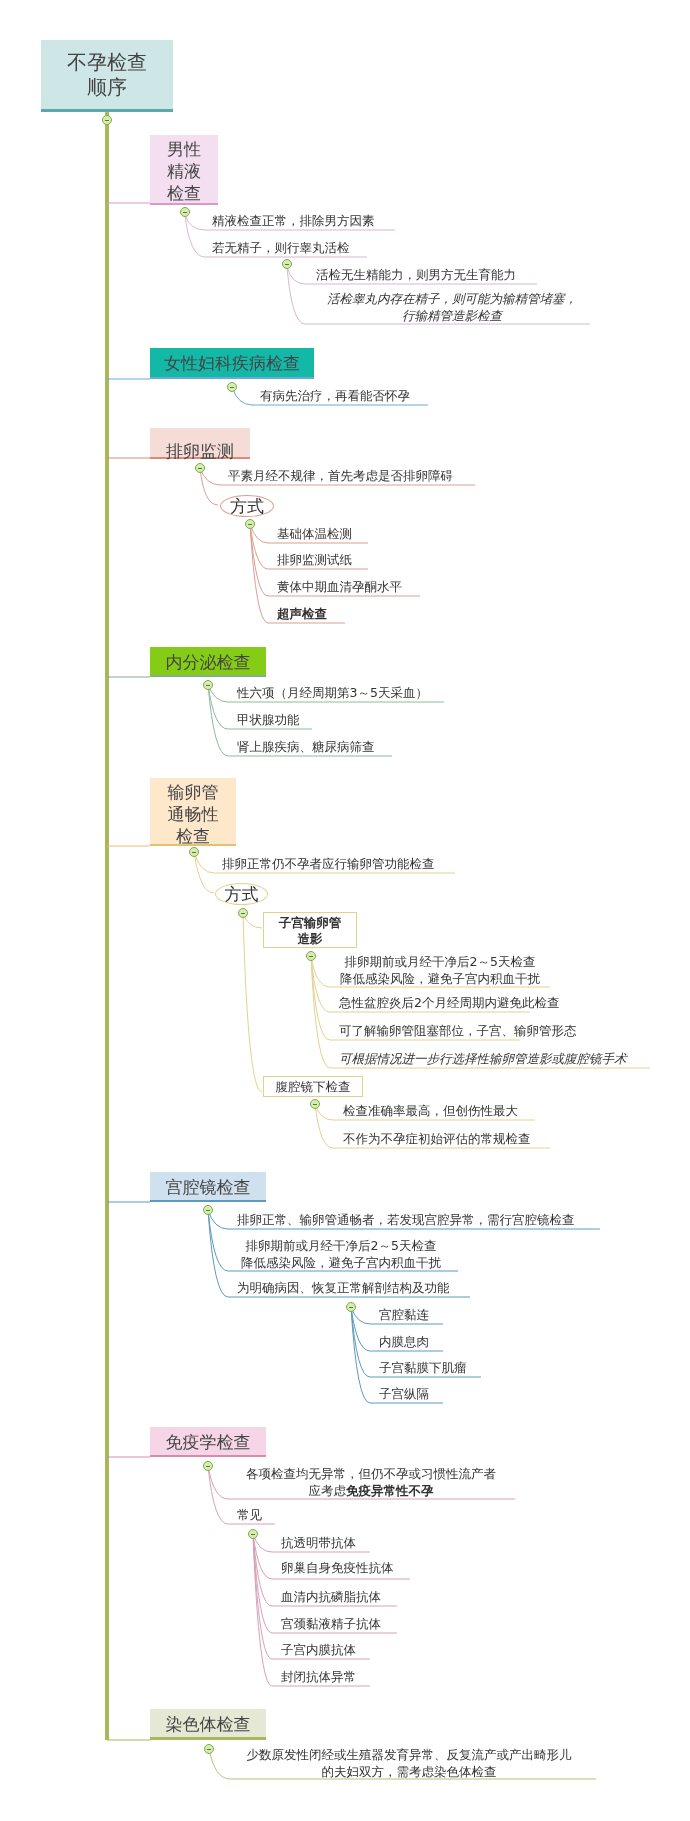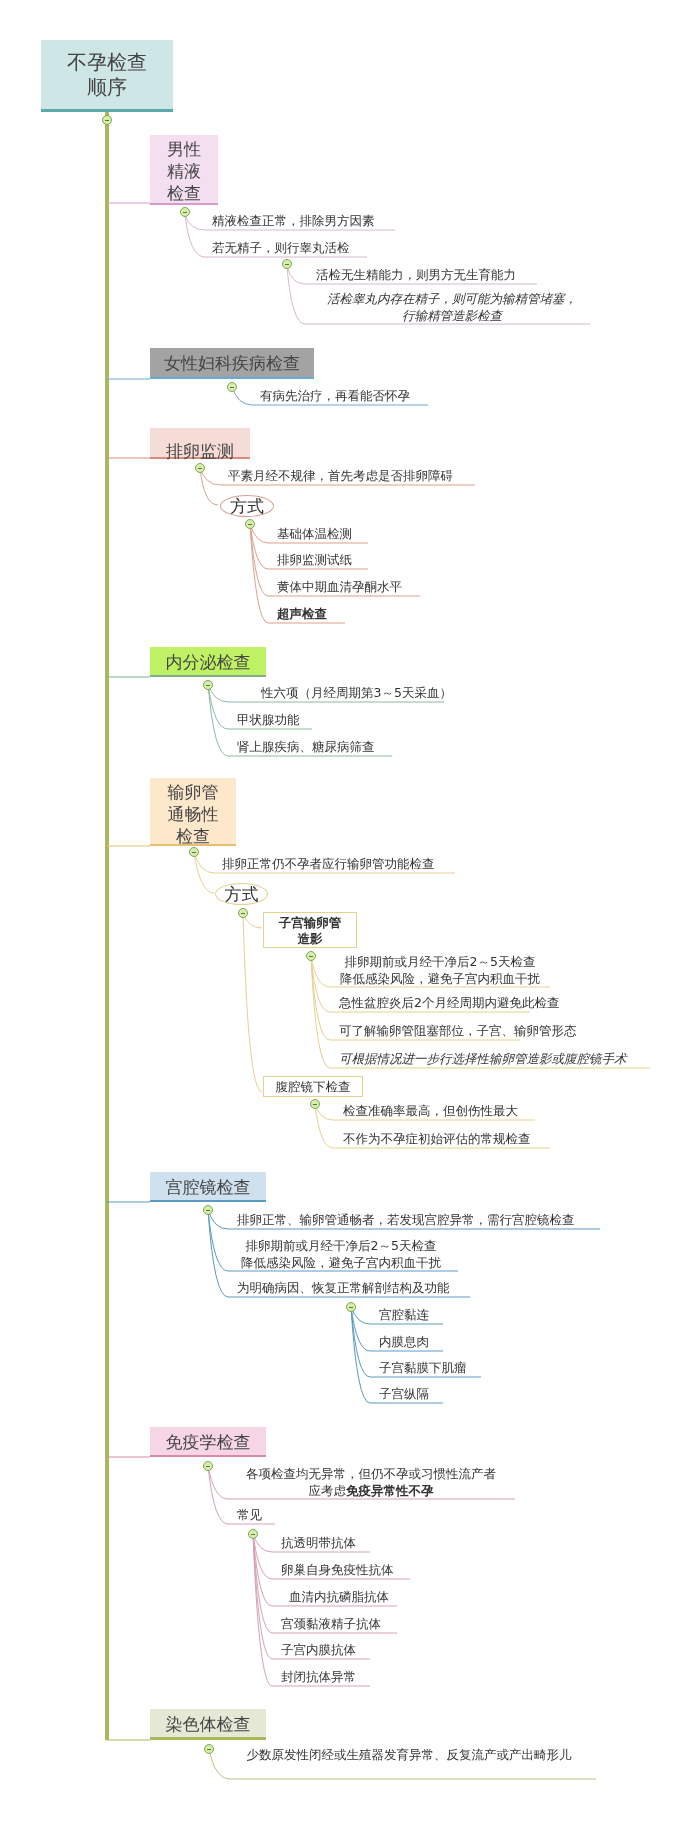--- a/index.html
+++ b/index.html
@@ -98,43 +98,43 @@
 <div class="toggle" style="left:180px;top:207px;"></div>
 <div class="leaf" style="left:212px;top:212px;">精液检查正常，排除男方因素</div>
 <div class="leaf" style="left:212px;top:239px;">若无精子，则行睾丸活检</div>
 <div class="toggle" style="left:282px;top:259px;"></div>
 <div class="leaf" style="left:316px;top:266px;">活检无生精能力，则男方无生育能力</div>
 <div class="leaf center" style="left:316px;top:290px;width:272px;font-style:italic;">
   <div>活检睾丸内存在精子，则可能为输精管堵塞，</div>
   <div>行输精管造影检查</div>
 </div>
 
-<div class="topic main" style="left:150px;top:348px;width:164px;height:31px;background:#a3a3a3;border-bottom:2px solid #6aaad6;padding-top:4px;">
+<div class="topic main" style="left:150px;top:348px;width:164px;height:31px;background:#14b8a6;border-bottom:2px solid #6aaad6;padding-top:4px;">
   <div>女性妇科疾病检查</div>
 </div>
 <div class="toggle" style="left:227px;top:382px;"></div>
 <div class="leaf" style="left:260px;top:387px;">有病先治疗，再看能否怀孕</div>
 
 <div class="topic main" style="left:150px;top:428px;width:100px;height:31px;background:#f6dcd6;border-bottom:2px solid #d98a7a;padding-top:12px;">
   <div>排卵监测</div>
 </div>
 <div class="toggle" style="left:195px;top:463px;"></div>
 <div class="leaf" style="left:228px;top:467px;">平素月经不规律，首先考虑是否排卵障碍</div>
 <div class="oval" style="left:220px;top:495px;width:54px;height:22px;border:1px solid #d9a090;line-height:20px;">方式</div>
 <div class="toggle" style="left:245px;top:519px;"></div>
 <div class="leaf" style="left:277px;top:525px;">基础体温检测</div>
 <div class="leaf" style="left:277px;top:551px;">排卵监测试纸</div>
 <div class="leaf" style="left:277px;top:578px;">黄体中期血清孕酮水平</div>
 <div class="leaf bold" style="left:277px;top:605px;">超声检查</div>
 
-<div class="topic main" style="left:150px;top:647px;width:116px;height:30px;background:#bef264;border-bottom:2px solid #7fb08a;padding-top:4px;">
+<div class="topic main" style="left:150px;top:647px;width:116px;height:30px;background:#84cc16;border-bottom:2px solid #7fb08a;padding-top:4px;">
   <div>内分泌检查</div>
 </div>
 <div class="toggle" style="left:203px;top:680px;"></div>
-<div class="leaf" style="left:237px;top:684px;margin-left:24px;">性六项（月经周期第3～5天采血）</div>
+<div class="leaf" style="left:237px;top:684px;">性六项（月经周期第3～5天采血）</div>
 <div class="leaf" style="left:237px;top:711px;">甲状腺功能</div>
 <div class="leaf" style="left:237px;top:738px;">肾上腺疾病、糖尿病筛查</div>
 
 <div class="topic main" style="left:150px;top:778px;width:86px;height:68px;background:#fde8cc;border-bottom:2px solid #e6c070;padding-top:3px;">
   <div>输卵管</div>
   <div>通畅性</div>
   <div>检查</div>
 </div>
 <div class="toggle" style="left:189px;top:847px;"></div>
 <div class="leaf" style="left:222px;top:855px;">排卵正常仍不孕者应行输卵管功能检查</div>
@@ -177,25 +177,26 @@
   <div>免疫学检查</div>
 </div>
 <div class="toggle" style="left:203px;top:1461px;"></div>
 <div class="leaf center" style="left:236px;top:1465px;width:270px;">
   <div>各项检查均无异常，但仍不孕或习惯性流产者</div>
   <div><span>应考虑</span><span class="bold">免疫异常性不孕</span></div>
 </div>
 <div class="leaf" style="left:237px;top:1506px;">常见</div>
 <div class="toggle" style="left:248px;top:1529px;"></div>
 <div class="leaf" style="left:281px;top:1534px;">抗透明带抗体</div>
-<div class="leaf" style="left:281px;top:1561px;">卵巢自身免疫性抗体</div>
-<div class="leaf" style="left:281px;top:1588px;margin-left:8px;">血清内抗磷脂抗体</div>
+<div class="leaf" style="left:281px;top:1561px;font-family:Liberation Mono, monospace;">卵巢自身免疫性抗体</div>
+<div class="leaf" style="left:281px;top:1588px;">血清内抗磷脂抗体</div>
 <div class="leaf" style="left:281px;top:1615px;">宫颈黏液精子抗体</div>
 <div class="leaf" style="left:281px;top:1641px;">子宫内膜抗体</div>
 <div class="leaf" style="left:281px;top:1668px;">封闭抗体异常</div>
 
 <div class="topic main" style="left:150px;top:1709px;width:116px;height:31px;background:#e4e8d4;border-bottom:3px solid #a8b85a;padding-top:4px;">
   <div>染色体检查</div>
 </div>
 <div class="toggle" style="left:204px;top:1744px;"></div>
 <div class="leaf center" style="left:236px;top:1746px;width:346px;">
   <div>少数原发性闭经或生殖器发育异常、反复流产或产出畸形儿</div>
+  <div>的夫妇双方，需考虑染色体检查</div>
 </div>
 
 </body></html>

